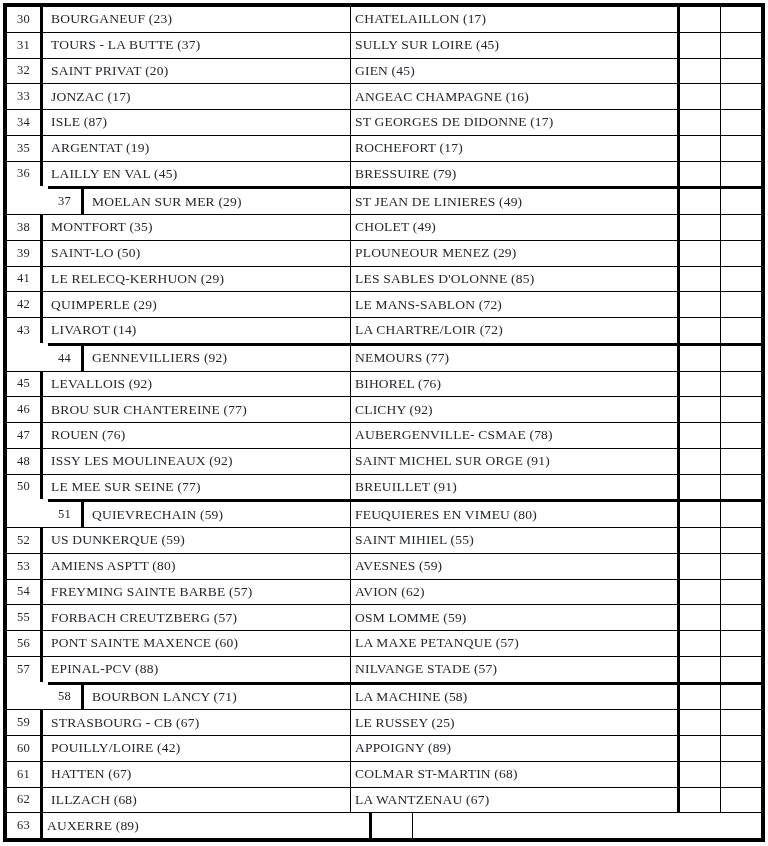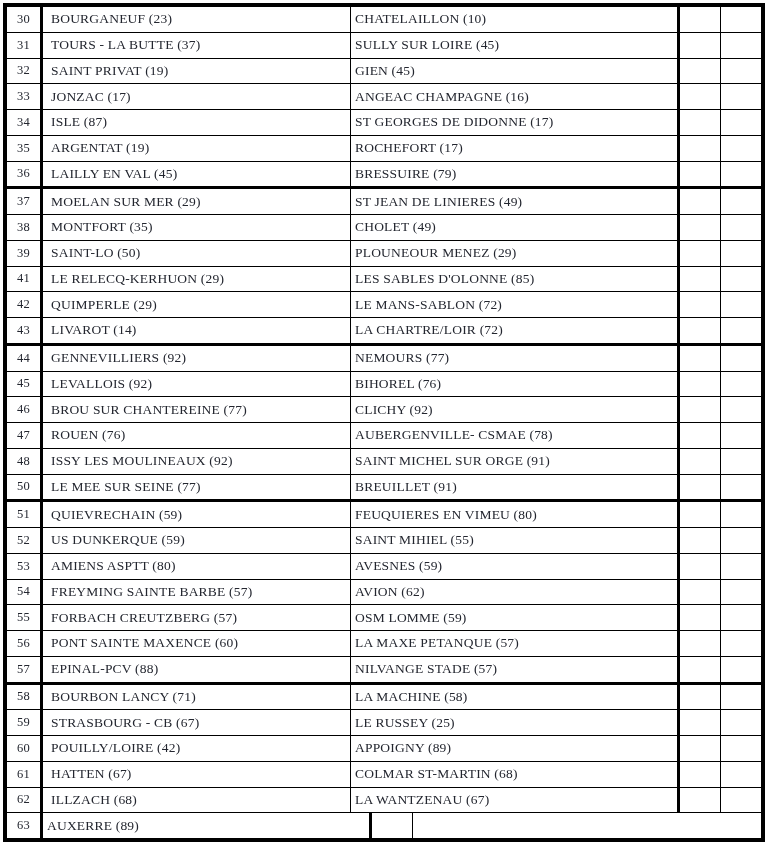--- a/index.html
+++ b/index.html
@@ -29,21 +29,21 @@
     background: #ffffff;
   }
   .row {
     display: flex;
     flex: 1 1 0;
     min-height: 0;
     border-top: 1px solid #000000;
     box-sizing: border-box;
   }
   .row.first-row { border-top: none; }
-  .row.group-start { border-top: 3px solid #000000; }
+  .row.group-start { border-top: 3px solid #000000; margin-left: 41px; }
   .cell {
     box-sizing: border-box;
     display: flex;
     align-items: center;
     overflow: hidden;
     white-space: nowrap;
     color: #23262f;
   }
   .c-num {
     width: 36px;
@@ -75,36 +75,36 @@
   }
 </style>
 </head>
 <body>
 
 <div class="sheet">
   <div class="grid" id="club-table">
   <div class="row first-row">
     <div class="cell c-num">30</div>
     <div class="cell c-left">BOURGANEUF (23)</div>
-    <div class="cell c-right">CHATELAILLON (10)</div>
+    <div class="cell c-right">CHATELAILLON (17)</div>
     <div class="cell c-blank1"></div>
     <div class="cell c-blank2"></div>
   </div>
 
   <div class="row">
     <div class="cell c-num">31</div>
     <div class="cell c-left">TOURS - LA BUTTE (37)</div>
     <div class="cell c-right">SULLY SUR LOIRE (45)</div>
     <div class="cell c-blank1"></div>
     <div class="cell c-blank2"></div>
   </div>
 
   <div class="row">
     <div class="cell c-num">32</div>
-    <div class="cell c-left">SAINT PRIVAT (19)</div>
+    <div class="cell c-left">SAINT PRIVAT (20)</div>
     <div class="cell c-right">GIEN (45)</div>
     <div class="cell c-blank1"></div>
     <div class="cell c-blank2"></div>
   </div>
 
   <div class="row">
     <div class="cell c-num">33</div>
     <div class="cell c-left">JONZAC (17)</div>
     <div class="cell c-right">ANGEAC CHAMPAGNE (16)</div>
     <div class="cell c-blank1"></div>

